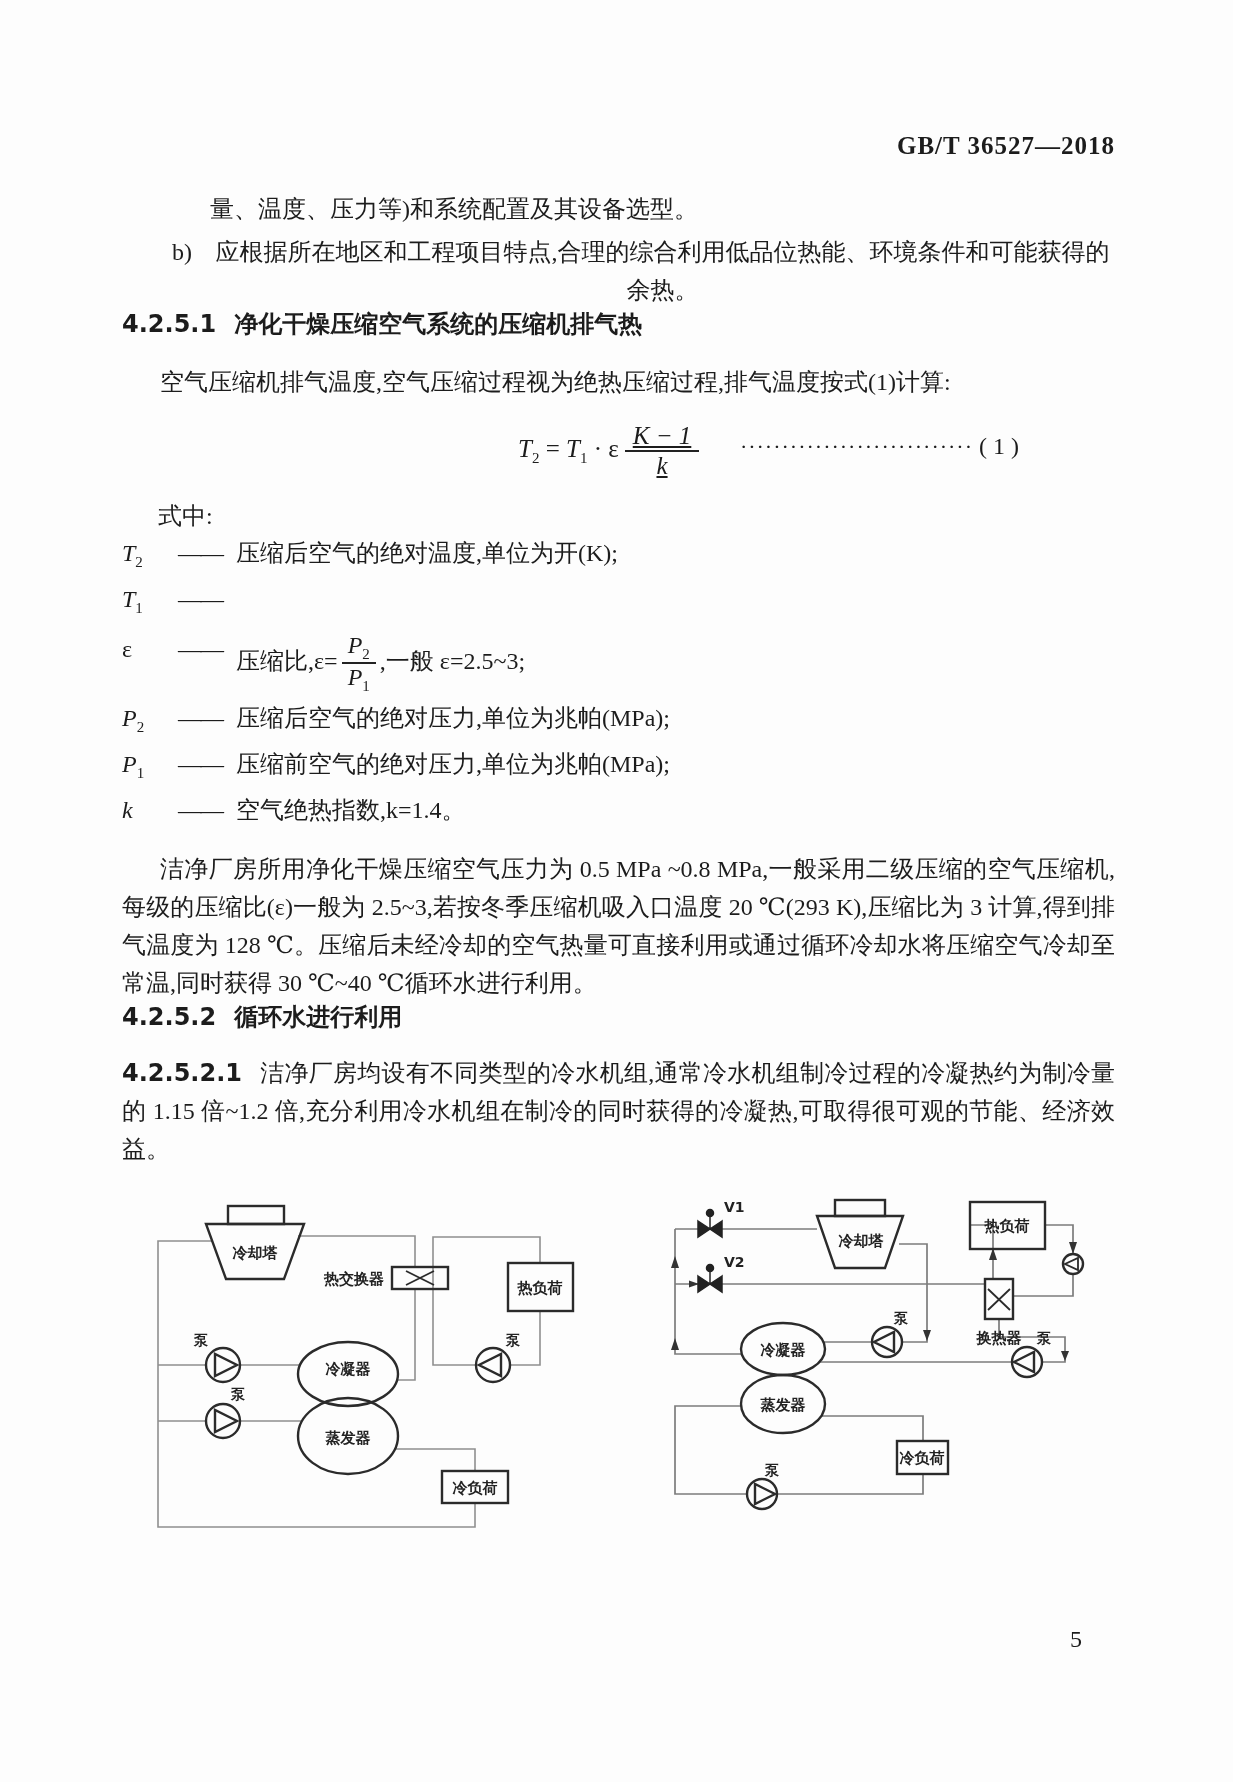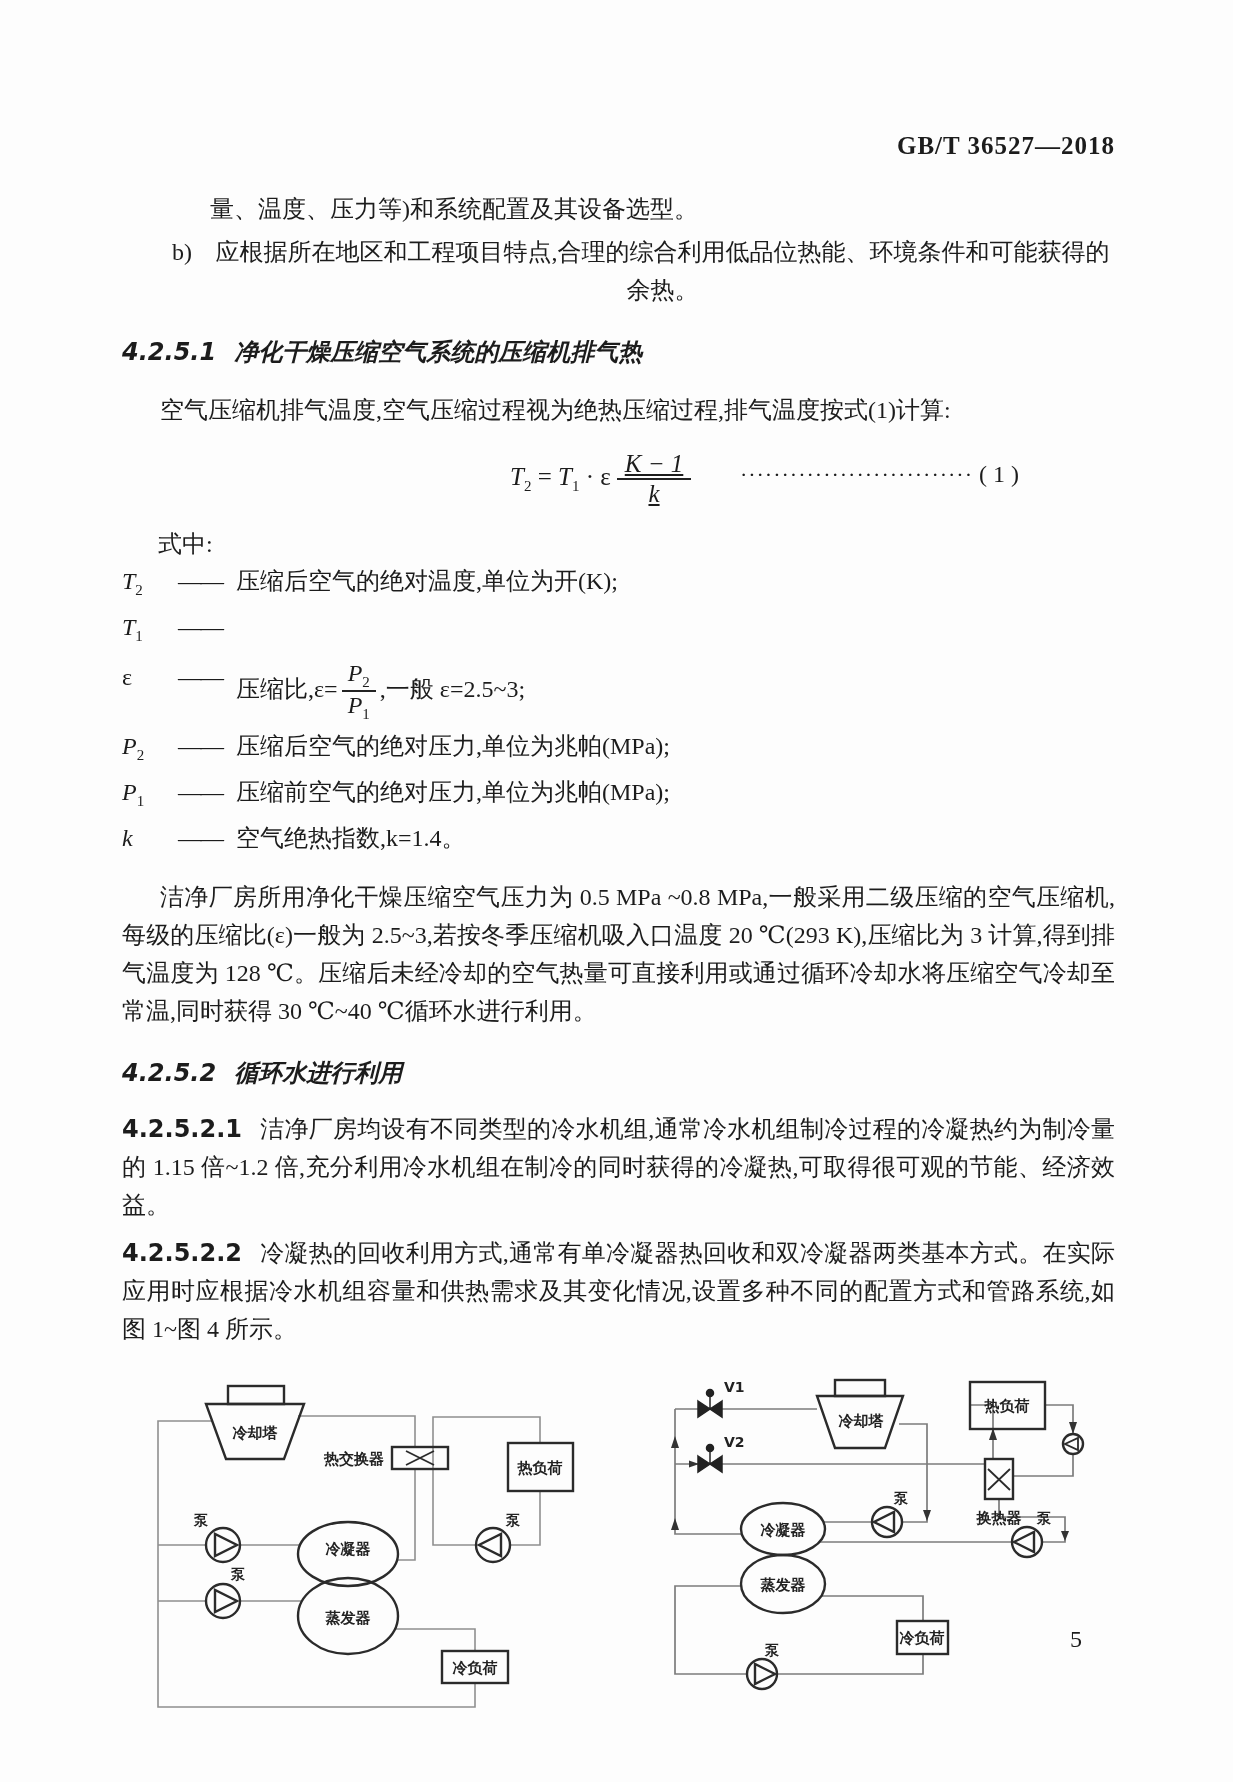--- a/index.html
+++ b/index.html
@@ -23,30 +23,30 @@
   .cont-line{margin:30px 0 0 88px;line-height:38px;}
   .list-item{display:flex;margin:5px 0 0 50px;line-height:38px;}
   .list-item .marker{width:38px;flex:none;}
   .list-item .text{flex:1;text-align:center;}
   .heading{
     font-family:"DejaVu Sans","Liberation Sans",sans-serif;
     font-weight:bold;font-size:24px;line-height:30px;
     margin:0;
   }
   .h1st{margin-top:32px;}
-  .h2nd{margin-top:28px;font-style:italic;}
+  .h2nd{}
   .para{margin:24px 0 0 0;line-height:38px;text-align:justify;text-indent:38px;}
   .para-num{margin:10px 0 0 0;line-height:38px;text-align:justify;text-indent:0;}
   .pnum{
     font-family:"DejaVu Sans","Liberation Sans",sans-serif;
     font-weight:bold;margin-right:18px;
   }
   
   .formula-line{position:relative;margin-top:14px;height:76px;}
-  .f-expr{position:absolute;left:388px;top:8px;font-size:25px;}
+  .f-expr{position:absolute;left:396px;top:8px;font-size:25px;}
   .f-expr i{font-style:italic;}
   sub{font-size:15px;}
   .frac{display:inline-block;vertical-align:middle;text-align:center;line-height:1.05;margin-left:6px;text-decoration:underline;}
   .frac .num{display:block;border-bottom:2px solid #222;padding:0 8px 1px 8px;}
   .frac .den{display:block;padding-top:1px;}
   .f-right{position:absolute;right:96px;top:18px;white-space:nowrap;}
   .f-dots{letter-spacing:1px;font-size:22px;}
   .shizhong{margin:6px 0 0 36px;line-height:38px;}
   
   .symrow{display:flex;margin:0;line-height:37px;align-items:flex-start;}
@@ -143,21 +143,20 @@
       <span class="dash">——</span>
       <span class="desc">空气绝热指数,k=1.4。</span>
     </div>
 
     <p class="para" style="margin-top:12px;">洁净厂房所用净化干燥压缩空气压力为 0.5 MPa ~0.8 MPa,一般采用二级压缩的空气压缩机,每级的压缩比(ε)一般为 2.5~3,若按冬季压缩机吸入口温度 20 ℃(293 K),压缩比为 3 计算,得到排气温度为 128 ℃。压缩后未经冷却的空气热量可直接利用或通过循环冷却水将压缩空气冷却至常温,同时获得 30 ℃~40 ℃循环水进行利用。</p>
 
     <h3 class="heading h2nd"><span class="pnum">4.2.5.2</span><span>循环水进行利用</span></h3>
 
     <p class="para-num" style="margin-top:22px;"><span class="pnum">4.2.5.2.1</span><span>洁净厂房均设有不同类型的冷水机组,通常冷水机组制冷过程的冷凝热约为制冷量的 1.15 倍~1.2 倍,充分利用冷水机组在制冷的同时获得的冷凝热,可取得很可观的节能、经济效益。</span></p>
 
-    <p class="para-num"><span class="pnum">4.2.5.2.2</span><span>冷凝热的回收利用方式,通常有单冷凝器热回收和双冷凝器两类基本方式。在实际应用时应根据冷水机组容量和供热需求及其变化情况,设置多种不同的配置方式和管路系统,如图 1~图 4 所示。</span></p>
 
   </div>
 
   <div class="figures">
 
     <figure class="fig" style="margin:0;">
       <svg width="477" height="360" viewBox="0 0 477 360">
 
         <path class="pipe" d="M 85,57 H 30 V 343 H 347 V 319"></path>
         <path class="pipe" d="M 30,181 H 78 M 112,181 H 172"></path>

